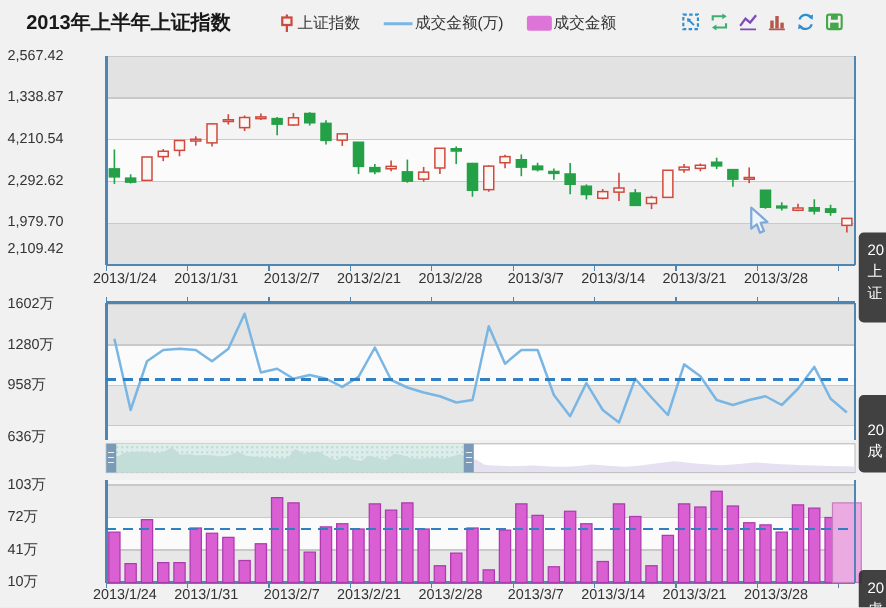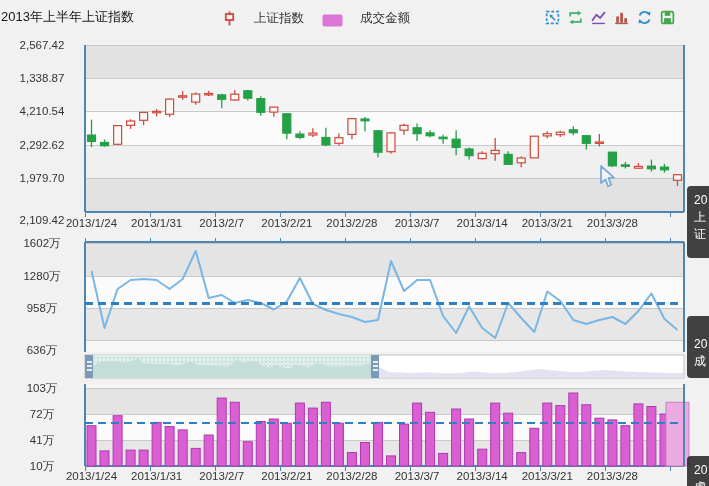--- a/index.html
+++ b/index.html
@@ -1,26 +1,26 @@
 <!DOCTYPE html>
 <html><head>
 <meta charset="utf-8">
 <style>
   html,body{margin:0;padding:0;background:#e9e9e9;}
   #app{position:relative;width:709px;height:486px;background:#f1f1f1;overflow:hidden;
        font-family:"Liberation Sans","DejaVu Sans",sans-serif;}
-  .ttl{position:absolute;left:1px;top:8px;font-size:13px;font-weight:normal;color:#181818;}
+  .ttl{position:absolute;left:21px;top:8px;font-size:16px;font-weight:bold;color:#181818;}
   .legend{position:absolute;left:222px;top:10px;display:flex;align-items:center;gap:6px;}
-  .legend .item{display:flex;align-items:flex-end;gap:17px;margin-right:12px;cursor:pointer;}
+  .legend .item{display:flex;align-items:center;gap:1px;margin-right:12px;cursor:pointer;}
   .legend .txt{font-size:12.5px;color:#333;}
   .toolbox{position:absolute;left:544px;top:9px;display:flex;gap:6px;}
   .tb{width:17px;height:17px;cursor:pointer;}
   .lbl{position:absolute;color:#333;font-size:11.5px;line-height:13px;white-space:nowrap;}
-  .ylbl{width:72px;text-align:center;left:6px;}
-  .xlbl{width:68px;text-align:center;}
+  .ylbl{width:72px;text-align:left;left:6px;}
+  .xlbl{width:68px;text-align:right;}
   .tip{position:absolute;left:687px;width:40px;background:rgba(40,40,40,0.88);border-radius:4px;
        color:#fff;font-size:12px;line-height:17px;padding:4px 0 4px 7px;box-sizing:border-box;overflow:hidden;}
   svg{display:block;}
   #chart-svg{position:absolute;left:0;top:0;}
   #cursor{position:absolute;left:599px;top:165px;}
 </style>
 </head>
 <body>
 
 <div id="app">
@@ -30,20 +30,28 @@
   <div class="legend">
     <div class="item">
       <span>
         <svg width="15" height="16" viewBox="0 0 15 16">
             <rect x="3.8" y="3" width="7.4" height="6" fill="none" stroke="#cf493c" stroke-width="1.8"></rect>
             <line x1="7.5" y1="9.5" x2="7.5" y2="14.5" stroke="#cf493c" stroke-width="1.8"></line>
             <line x1="7.5" y1="0.5" x2="7.5" y2="3" stroke="#cf493c" stroke-width="1.8"></line>
           </svg>
       </span>
       <span class="txt">上证指数</span>
+    </div>
+    <div class="item">
+      <span>
+        <svg width="25" height="6" viewBox="0 0 25 6">
+            <line x1="1" y1="3" x2="24" y2="3" stroke="#7ab6e3" stroke-width="2.4"></line>
+          </svg>
+      </span>
+      <span class="txt">成交金额(万)</span>
     </div>
     <div class="item">
       <span>
         <svg width="21" height="13" viewBox="0 0 21 13">
             <rect x="0.5" y="0.5" width="20" height="12" rx="2" fill="#d95fd3" opacity="0.85"></rect>
           </svg>
       </span>
       <span class="txt">成交金额</span>
     </div>
   </div>
@@ -326,21 +334,21 @@
       <line x1="85" y1="423.2258064516129" x2="684" y2="423.2258064516129" stroke="#2f7fc1" stroke-width="2.2" stroke-dasharray="8 5" shape-rendering="crispEdges"></line>
       <line x1="684" y1="384" x2="684" y2="466" stroke="#4d86b3" stroke-width="2" shape-rendering="crispEdges"></line>
     </svg>
 
   <div id="labels">
       <div class="lbl ylbl" style="top:38.5px">2,567.42</div>
       <div class="lbl ylbl" style="top:71.89999999999995px">1,338.87</div>
       <div class="lbl ylbl" style="top:105.3000000000001px">4,210.54</div>
       <div class="lbl ylbl" style="top:138.70000000000007px">2,292.62</div>
       <div class="lbl ylbl" style="top:172.10000000000002px">1,979.70</div>
-      <div class="lbl ylbl" style="top:214px">2,109.42</div>
+      <div class="lbl ylbl" style="top:193px">2,109.42</div>
       <div class="lbl ylbl" style="top:237.3px">1602万</div>
       <div class="lbl ylbl" style="top:269.5px">1280万</div>
       <div class="lbl ylbl" style="top:301.7px">958万</div>
       <div class="lbl ylbl" style="top:344px">636万</div>
       <div class="lbl ylbl" style="top:381.5px">103万</div>
       <div class="lbl ylbl" style="top:407.5px">72万</div>
       <div class="lbl ylbl" style="top:433.5px">41万</div>
       <div class="lbl ylbl" style="top:459.5px">10万</div>
       <div class="lbl xlbl" style="left:57.51086956521739px;top:217px">2013/1/24</div>
       <div class="lbl xlbl" style="left:57.51086956521739px;top:470px">2013/1/24</div>

